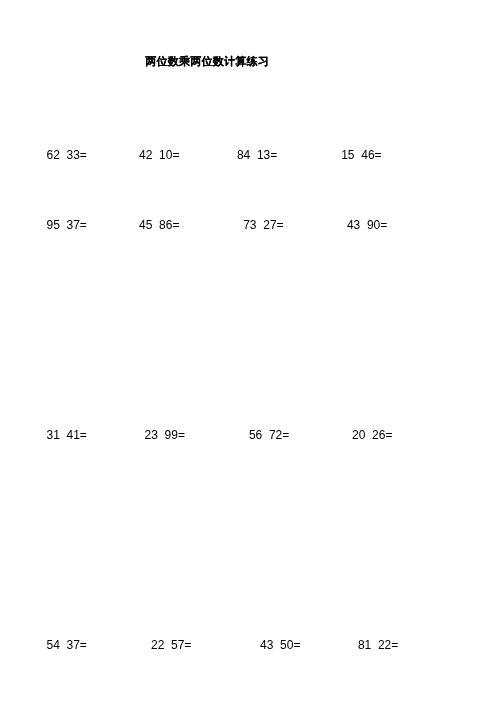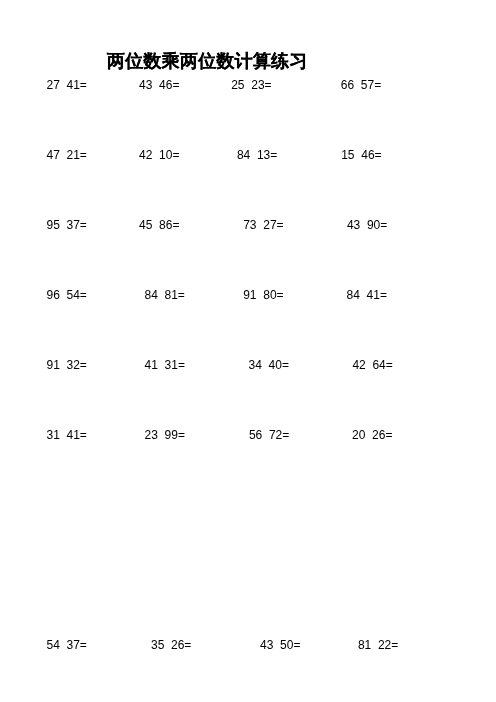--- a/index.html
+++ b/index.html
@@ -10,77 +10,59 @@
     color:#000000;
   }
   .page {
     position:relative; width:496px; height:702px;
     background:#ffffff; overflow:hidden;
   }
   .page-title {
     margin:0; position:absolute; left:1px; top:52px; width:412px;
     text-align:center; white-space:pre;
     font-family:"Liberation Sans", sans-serif;
-    font-size:18px; font-weight:bold; line-height:18px;
+    font-size:11px; font-weight:bold; line-height:18px;
     letter-spacing:0.25px; text-indent:0.25px; text-shadow:0.3px 0 0 #000000;
     color:#000000;
   }
   .problem-grid { position:absolute; left:0; top:0; width:496px; height:702px; }
   .prob-row { position:absolute; left:0; width:496px; height:12px; }
   .prob {
     position:absolute; top:0;
     font-family:"Liberation Sans", sans-serif;
     font-size:12px; line-height:12px; white-space:pre; color:#000000;
   }
 </style>
 </head>
 <body>
 
 <div class="page">
 
   <h1 class="page-title">两位数乘两位数计算练习</h1>
 
   <div class="problem-grid">
-    <div class="prob-row" style="top:79.2px">
-      <span class="prob" style="left:46.5px">27  41=</span>
-      <span class="prob" style="left:139.1px">43  46=</span>
-      <span class="prob" style="left:231.2px">25  23=</span>
-      <span class="prob" style="left:340.8px">66  57=</span>
-    </div>
     <div class="prob-row" style="top:149.2px">
-      <span class="prob" style="left:46.5px">47  21=</span>
+      <span class="prob" style="left:46.5px">62  33=</span>
       <span class="prob" style="left:139.1px">42  10=</span>
       <span class="prob" style="left:236.9px">84  13=</span>
       <span class="prob" style="left:341.2px">15  46=</span>
     </div>
     <div class="prob-row" style="top:219.2px">
       <span class="prob" style="left:46.5px">95  37=</span>
       <span class="prob" style="left:139.1px">45  86=</span>
       <span class="prob" style="left:243.2px">73  27=</span>
       <span class="prob" style="left:346.9px">43  90=</span>
     </div>
-    <div class="prob-row" style="top:289.2px">
-      <span class="prob" style="left:46.5px">96  54=</span>
-      <span class="prob" style="left:144.5px">84  81=</span>
-      <span class="prob" style="left:243.2px">91  80=</span>
-      <span class="prob" style="left:346.6px">84  41=</span>
-    </div>
-    <div class="prob-row" style="top:359.2px">
-      <span class="prob" style="left:46.5px">91  32=</span>
-      <span class="prob" style="left:144.6px">41  31=</span>
-      <span class="prob" style="left:248.6px">34  40=</span>
-      <span class="prob" style="left:352.4px">42  64=</span>
-    </div>
     <div class="prob-row" style="top:429.2px">
       <span class="prob" style="left:46.5px">31  41=</span>
       <span class="prob" style="left:144.6px">23  99=</span>
       <span class="prob" style="left:248.9px">56  72=</span>
       <span class="prob" style="left:352.1px">20  26=</span>
     </div>
     <div class="prob-row" style="top:639.2px">
       <span class="prob" style="left:46.5px">54  37=</span>
-      <span class="prob" style="left:151.0px">35  26=</span>
+      <span class="prob" style="left:151.0px">22  57=</span>
       <span class="prob" style="left:260.1px">43  50=</span>
       <span class="prob" style="left:357.9px">81  22=</span>
     </div>
   </div>
 
 </div>
 
 </body></html>

